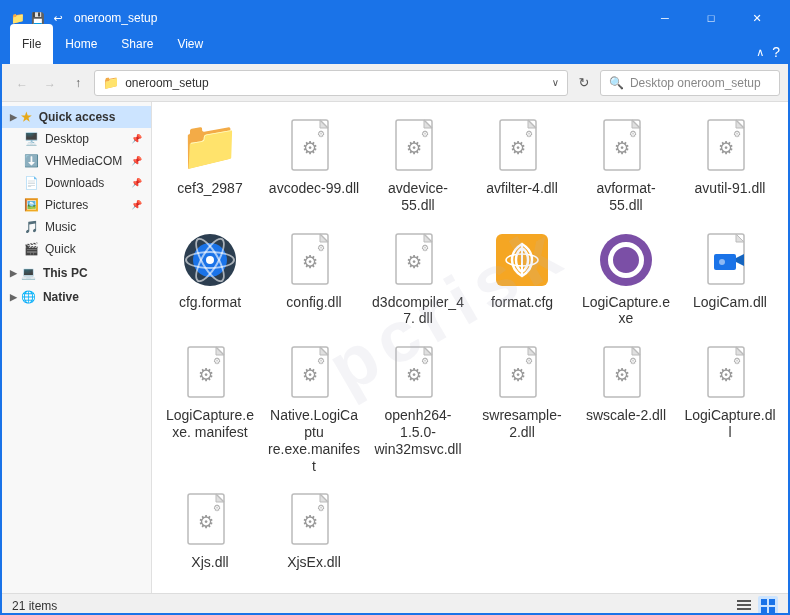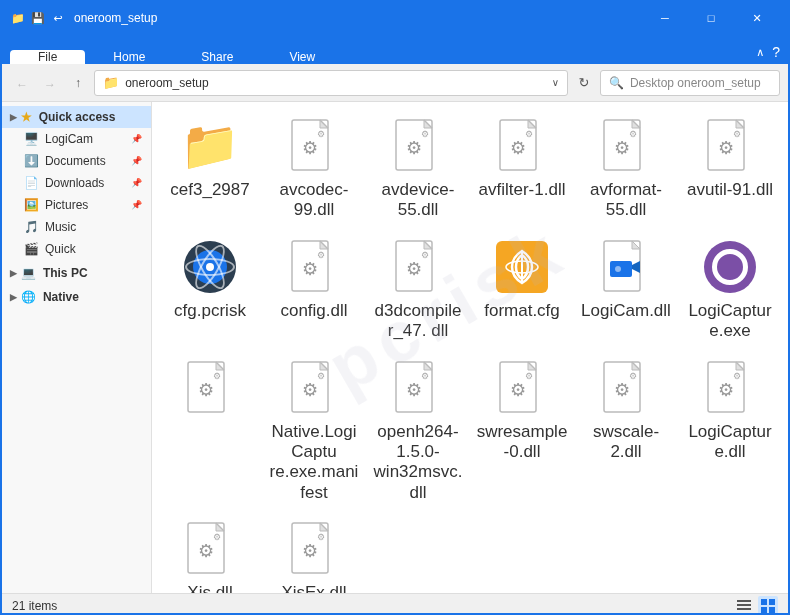--- a/index.html
+++ b/index.html
@@ -57,26 +57,26 @@
 
     
     .ribbon-tabs {
       background: #1a73e8;
       height: 30px;
       display: flex;
       align-items: flex-end;
       padding: 0 8px;
     }
     .ribbon-tab {
-      padding: 4px 28px;
+      padding: 4px 12px;
       font-size: 12px;
       color: white;
       cursor: pointer;
       border-radius: 4px 4px 0 0;
-      height: 14px;
+      height: 40px;
       display: flex;
       align-items: center;
     }
     .ribbon-tab.active {
       background: white;
       color: #333;
     }
     .ribbon-expand {
       margin-left: auto;
       color: white;
@@ -228,21 +228,21 @@
     }
     .file-icon {
       width: 60px;
       height: 60px;
       display: flex;
       align-items: center;
       justify-content: center;
       margin-bottom: 4px;
     }
     .file-name {
-      font-size: 17px;
+      font-size: 14px;
       color: #333;
       word-break: break-word;
       line-height: 1.2;
       max-width: 95px;
     }
 
     
     .status-bar {
       height: 24px;
       background: #f0f0f0;
@@ -345,26 +345,26 @@
     <div class="sidebar">
 
       <div class="sidebar-section">
         <div class="sidebar-header active">
           <span class="chevron">▶</span>
           <span style="color:#e6a817; margin-right:3px;">★</span>
           <span>Quick access</span>
         </div>
         <div class="sidebar-item">
           <span>🖥️</span>
-          <span>LogiCam</span>
+          <span>Desktop</span>
           <span class="pin-icon">📌</span>
         </div>
         <div class="sidebar-item">
           <span>⬇️</span>
-          <span>Documents</span>
+          <span>VHMediaCOM</span>
           <span class="pin-icon">📌</span>
         </div>
         <div class="sidebar-item">
           <span>📄</span>
           <span>Downloads</span>
           <span class="pin-icon">📌</span>
         </div>
         <div class="sidebar-item">
           <span>🖼️</span>
           <span>Pictures</span>
@@ -432,21 +432,21 @@
           <div class="file-item">
             <div class="file-icon">
         <svg width="48" height="56" viewBox="0 0 48 56">
           <rect x="2" y="2" width="36" height="50" rx="2" fill="white" stroke="#bbb" stroke-width="1.5"></rect>
           <polygon points="30,2 38,10 30,10" fill="#e0e0e0" stroke="#bbb" stroke-width="1"></polygon>
           <line x1="30" y1="2" x2="38" y2="10" stroke="#bbb" stroke-width="1.5"></line>
           <text x="20" y="36" text-anchor="middle" font-size="18" fill="#999">⚙</text>
           <text x="31" y="19" text-anchor="middle" font-size="9" fill="#aaa">⚙</text>
         </svg>
             </div>
-            <div class="file-name">avfilter-1.dll</div>
+            <div class="file-name">avfilter-4.dll</div>
           </div>
           <div class="file-item">
             <div class="file-icon">
         <svg width="48" height="56" viewBox="0 0 48 56">
           <rect x="2" y="2" width="36" height="50" rx="2" fill="white" stroke="#bbb" stroke-width="1.5"></rect>
           <polygon points="30,2 38,10 30,10" fill="#e0e0e0" stroke="#bbb" stroke-width="1"></polygon>
           <line x1="30" y1="2" x2="38" y2="10" stroke="#bbb" stroke-width="1.5"></line>
           <text x="20" y="36" text-anchor="middle" font-size="18" fill="#999">⚙</text>
           <text x="31" y="19" text-anchor="middle" font-size="9" fill="#aaa">⚙</text>
         </svg>
@@ -468,21 +468,21 @@
           <div class="file-item">
             <div class="file-icon">
         <div style="width:52px;height:52px;border-radius:50%;background:#2c3e50;display:flex;align-items:center;justify-content:center;position:relative;">
           <div style="width:34px;height:34px;border-radius:50%;background:#1a73e8;position:absolute;"></div>
           <div style="position:absolute;width:50px;height:18px;border:2px solid rgba(255,255,255,0.6);border-radius:50%;transform:rotate(0deg);"></div>
           <div style="position:absolute;width:50px;height:18px;border:2px solid rgba(255,255,255,0.6);border-radius:50%;transform:rotate(60deg);"></div>
           <div style="position:absolute;width:50px;height:18px;border:2px solid rgba(255,255,255,0.6);border-radius:50%;transform:rotate(-60deg);"></div>
           <div style="width:8px;height:8px;border-radius:50%;background:white;position:absolute;z-index:3;"></div>
         </div>
             </div>
-            <div class="file-name">cfg.pcrisk</div>
+            <div class="file-name">cfg.format</div>
           </div>
           <div class="file-item">
             <div class="file-icon">
         <svg width="48" height="56" viewBox="0 0 48 56">
           <rect x="2" y="2" width="36" height="50" rx="2" fill="white" stroke="#bbb" stroke-width="1.5"></rect>
           <polygon points="30,2 38,10 30,10" fill="#e0e0e0" stroke="#bbb" stroke-width="1"></polygon>
           <line x1="30" y1="2" x2="38" y2="10" stroke="#bbb" stroke-width="1.5"></line>
           <text x="20" y="36" text-anchor="middle" font-size="18" fill="#999">⚙</text>
           <text x="31" y="19" text-anchor="middle" font-size="9" fill="#aaa">⚙</text>
         </svg>
@@ -511,48 +511,50 @@
             <path d="M18 6 Q12 10 12 18 Q12 26 18 30" fill="none" stroke="white" stroke-width="2.5"></path>
             <line x1="18" y1="2" x2="18" y2="34" stroke="white" stroke-width="2"></line>
             <ellipse cx="18" cy="18" rx="16" ry="6" fill="none" stroke="white" stroke-width="1.5"></ellipse>
           </svg>
         </div>
             </div>
             <div class="file-name">format.cfg</div>
           </div>
           <div class="file-item">
             <div class="file-icon">
+        <div style="width:52px;height:52px;border-radius:50%;background:#7b4fa6;display:flex;align-items:center;justify-content:center;">
+          <div style="width:36px;height:36px;border-radius:50%;border:5px solid white;background:transparent;"></div>
+        </div>
+            </div>
+            <div class="file-name">LogiCapture.exe</div>
+          </div>
+          <div class="file-item">
+            <div class="file-icon">
         <svg width="48" height="56" viewBox="0 0 48 56">
           <rect x="2" y="2" width="36" height="50" rx="2" fill="white" stroke="#bbb" stroke-width="1.5"></rect>
           <polygon points="30,2 38,10 30,10" fill="#e0e0e0" stroke="#bbb" stroke-width="1"></polygon>
           <rect x="8" y="22" width="22" height="16" rx="2" fill="#1a73e8"></rect>
           <polygon points="30,26 38,22 38,34 30,30" fill="#1565c0"></polygon>
           <circle cx="16" cy="30" r="3" fill="white" opacity="0.5"></circle>
         </svg>
             </div>
             <div class="file-name">LogiCam.dll</div>
           </div>
           <div class="file-item">
             <div class="file-icon">
-        <div style="width:52px;height:52px;border-radius:50%;background:#7b4fa6;display:flex;align-items:center;justify-content:center;">
-          <div style="width:36px;height:36px;border-radius:50%;border:5px solid white;background:transparent;"></div>
-        </div>
-            </div>
-            <div class="file-name">LogiCapture.exe</div>
-          </div>
-          <div class="file-item">
-            <div class="file-icon">
-        <svg width="48" height="56" viewBox="0 0 48 56">
-          <rect x="2" y="2" width="36" height="50" rx="2" fill="white" stroke="#bbb" stroke-width="1.5"></rect>
-          <polygon points="30,2 38,10 30,10" fill="#e0e0e0" stroke="#bbb" stroke-width="1"></polygon>
-          <line x1="30" y1="2" x2="38" y2="10" stroke="#bbb" stroke-width="1.5"></line>
-          <text x="20" y="36" text-anchor="middle" font-size="18" fill="#999">⚙</text>
-          <text x="31" y="19" text-anchor="middle" font-size="9" fill="#aaa">⚙</text>
-        </svg>
-            </div>
+        <svg width="48" height="56" viewBox="0 0 48 56">
+          <rect x="2" y="2" width="36" height="50" rx="2" fill="white" stroke="#bbb" stroke-width="1.5"></rect>
+          <polygon points="30,2 38,10 30,10" fill="#e0e0e0" stroke="#bbb" stroke-width="1"></polygon>
+          <line x1="30" y1="2" x2="38" y2="10" stroke="#bbb" stroke-width="1.5"></line>
+          <text x="20" y="36" text-anchor="middle" font-size="18" fill="#999">⚙</text>
+          <text x="31" y="19" text-anchor="middle" font-size="9" fill="#aaa">⚙</text>
+        </svg>
+            </div>
+            <div class="file-name">LogiCapture.exe.
+manifest</div>
           </div>
           <div class="file-item">
             <div class="file-icon">
         <svg width="48" height="56" viewBox="0 0 48 56">
           <rect x="2" y="2" width="36" height="50" rx="2" fill="white" stroke="#bbb" stroke-width="1.5"></rect>
           <polygon points="30,2 38,10 30,10" fill="#e0e0e0" stroke="#bbb" stroke-width="1"></polygon>
           <line x1="30" y1="2" x2="38" y2="10" stroke="#bbb" stroke-width="1.5"></line>
           <text x="20" y="36" text-anchor="middle" font-size="18" fill="#999">⚙</text>
           <text x="31" y="19" text-anchor="middle" font-size="9" fill="#aaa">⚙</text>
         </svg>
@@ -576,21 +578,21 @@
           <div class="file-item">
             <div class="file-icon">
         <svg width="48" height="56" viewBox="0 0 48 56">
           <rect x="2" y="2" width="36" height="50" rx="2" fill="white" stroke="#bbb" stroke-width="1.5"></rect>
           <polygon points="30,2 38,10 30,10" fill="#e0e0e0" stroke="#bbb" stroke-width="1"></polygon>
           <line x1="30" y1="2" x2="38" y2="10" stroke="#bbb" stroke-width="1.5"></line>
           <text x="20" y="36" text-anchor="middle" font-size="18" fill="#999">⚙</text>
           <text x="31" y="19" text-anchor="middle" font-size="9" fill="#aaa">⚙</text>
         </svg>
             </div>
-            <div class="file-name">swresample-0.dll</div>
+            <div class="file-name">swresample-2.dll</div>
           </div>
           <div class="file-item">
             <div class="file-icon">
         <svg width="48" height="56" viewBox="0 0 48 56">
           <rect x="2" y="2" width="36" height="50" rx="2" fill="white" stroke="#bbb" stroke-width="1.5"></rect>
           <polygon points="30,2 38,10 30,10" fill="#e0e0e0" stroke="#bbb" stroke-width="1"></polygon>
           <line x1="30" y1="2" x2="38" y2="10" stroke="#bbb" stroke-width="1.5"></line>
           <text x="20" y="36" text-anchor="middle" font-size="18" fill="#999">⚙</text>
           <text x="31" y="19" text-anchor="middle" font-size="9" fill="#aaa">⚙</text>
         </svg>

